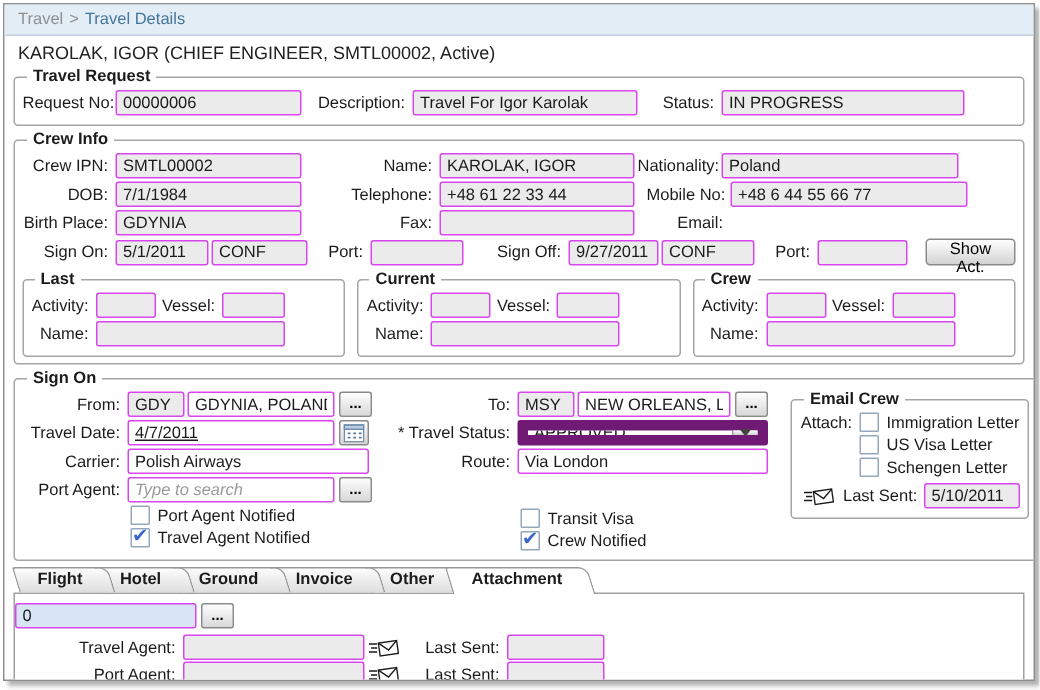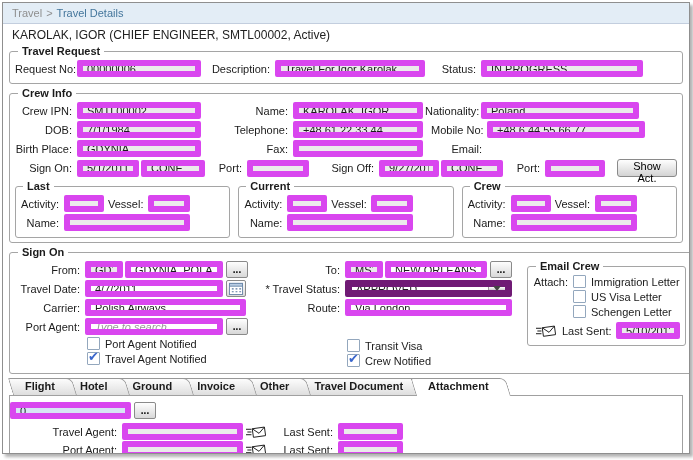--- a/index.html
+++ b/index.html
@@ -17,21 +17,21 @@
   .bc-current { color:#44769c; }
 
   .crew-title { height:21px; display:flex; align-items:center; padding:0 9px; font-size:12px; color:#222; }
 
   fieldset { border:1px solid #a5a5a5; border-radius:3px; margin:0 6px 3px 6px; padding:1px 5px 4px 5px; }
   legend { font-weight:bold; padding:0 4px; margin-left:3px; }
 
   .row { display:flex; align-items:center; margin:2px 0; }
   .lbl { text-align:right; padding-right:5px; white-space:nowrap; color:#1b1b1b; flex:none; }
 
-  input.box, .box { height:17px; border:6px solid #d946ef; border-radius:2px; padding:0 4px;
+  input.box, .box { height:17px; border:1px solid #d946ef; border-radius:2px; padding:0 4px;
          font-family:"Liberation Sans", sans-serif; font-size:11px; color:#1b1b1b;
          white-space:nowrap; overflow:hidden; flex:none; display:flex; align-items:center; }
   .ro { background:#ebebeb; }
   .ed { background:#fff; border-color:#8f8f8f; }
   .hl { background:#d7e5f4; border-color:#88a4c2; }
   input::placeholder { color:#9a9a9a; font-style:italic; }
 
   .btn-dots { width:22px; height:17px; margin-left:3px; flex:none;
               background:linear-gradient(#fefefe,#d8d8d8); border:1px solid #8a8a8a; border-radius:2px;
               font-weight:bold; font-size:10px; line-height:12px; text-align:center; cursor:pointer; }
@@ -290,21 +290,20 @@
       </fieldset>
     </div>
   </fieldset>
 
   <div class="tabstrip">
     <div class="tab"><span class="bg"></span><span class="txt">Flight</span></div>
     <div class="tab"><span class="bg"></span><span class="txt">Hotel</span></div>
     <div class="tab"><span class="bg"></span><span class="txt">Ground</span></div>
     <div class="tab"><span class="bg"></span><span class="txt">Invoice</span></div>
     <div class="tab"><span class="bg"></span><span class="txt">Other</span></div>
-    <div class="tab"><span class="bg"></span><span class="txt">Travel Document</span></div>
     <div class="tab active"><span class="bg"></span><span class="txt">Attachment</span></div>
   </div>
 
   <div class="tabpanel">
     <div class="prow" style="margin-bottom:4px">
       <input class="box hl" style="width: 121px;" readonly="" value="0">
       <button class="btn-dots">...</button>
     </div>
 
     <div class="prow">

